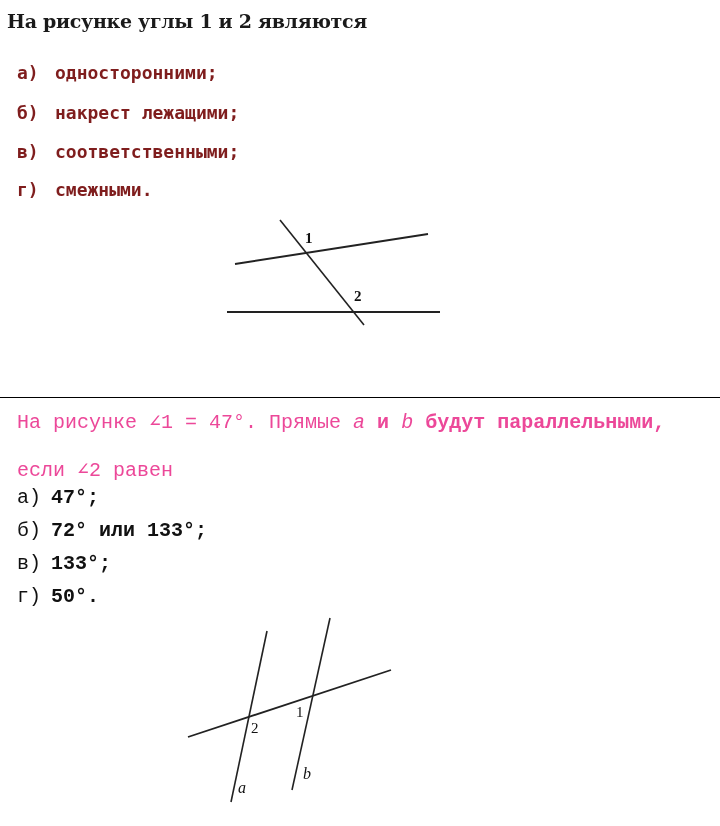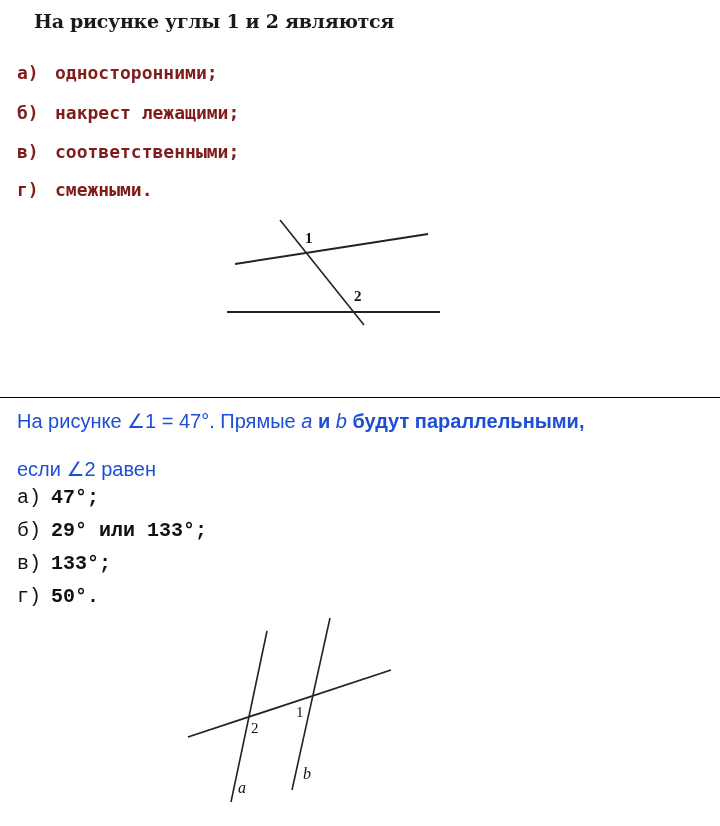--- a/index.html
+++ b/index.html
@@ -1,25 +1,25 @@
 <!DOCTYPE html>
 <html><head>
 <meta charset="utf-8">
 <style>
   html, body { margin: 0; padding: 0; background: #ffffff; }
   body { width: 720px; height: 826px; position: relative; overflow: hidden; color: #111; }
   .sec1 { position: absolute; left: 0; top: 0; width: 720px; height: 397px; }
   .sec2 { position: absolute; left: 0; top: 398px; width: 720px; height: 428px; }
   .divider { position: absolute; left: 0; top: 397px; width: 720px; height: 1px; background: #000; }
 
-  .q1-title { position: absolute; left: 34px; top: 10px; font-family: "DejaVu Serif", serif; font-weight: bold; font-size: 19px; letter-spacing: -0.3px; color: #1a1a1a; }
+  .q1-title { position: absolute; left: 7px; top: 10px; font-family: "DejaVu Serif", serif; font-weight: bold; font-size: 19px; letter-spacing: -0.3px; color: #1a1a1a; }
   .q1-opt { position: absolute; left: 17px; font-family: "DejaVu Sans Mono", monospace; font-weight: bold; font-size: 18px; color: #7f1d1d; white-space: pre; }
   .q1-opt .lbl { display: inline-block; width: 38px; }
 
-  .q2-line { position: absolute; left: 17px; font-family: Liberation Sans, sans-serif; font-size: 20px; font-weight: bold; color: #1d4ed8; white-space: nowrap; }
+  .q2-line { position: absolute; left: 17px; font-family: Liberation Mono, monospace; font-size: 20px; font-weight: bold; color: #ec4899; white-space: nowrap; }
   .q2-line.normal { font-weight: normal; margin-top: 14px; }
   .q2-opt { position: absolute; left: 17px; font-family: Liberation Mono, monospace; font-size: 20px; color: #111; white-space: pre; }
   .q2-opt .lbl { display: inline-block; width: 34px; }
   .q2-opt .val { font-weight: bold; }
   .it { font-style: italic; }
 
   svg { position: absolute; left: 0; top: 0; }
   .fig-label { position: absolute; font-family: "Liberation Serif", serif; font-size: 15px; font-weight: bold; }
   .fig-label.it { font-weight: normal; font-style: italic; font-size: 16px; }
 </style>
@@ -43,21 +43,21 @@
   <div class="fig-label" style="left:354px; top:288px;">2</div>
 </div>
 
 <div class="divider"></div>
 
 <div class="sec2">
   <div class="q2-line" style="top:11px"><span class="normal" style="font-weight:normal">На рисунке ∠1 = 47°. Прямые </span><span class="it" style="font-weight:normal">a</span><span> и </span><span class="it" style="font-weight:normal">b</span><span> будут параллельными,</span></div>
   <div class="q2-line normal" style="top:45px">если ∠2 равен</div>
 
   <div class="q2-opt" style="top:88px"><span class="lbl">а)</span><span class="val">47°;</span></div>
-  <div class="q2-opt" style="top:121px"><span class="lbl">б)</span><span class="val">29° или 133°;</span></div>
+  <div class="q2-opt" style="top:121px"><span class="lbl">б)</span><span class="val">72° или 133°;</span></div>
   <div class="q2-opt" style="top:154px"><span class="lbl">в)</span><span class="val">133°;</span></div>
   <div class="q2-opt" style="top:187px"><span class="lbl">г)</span><span class="val">50°.</span></div>
 
   <svg width="720" height="428">
     <line x1="188" y1="339" x2="391" y2="272" stroke="#222" stroke-width="1.8"></line>
     <line x1="267" y1="233" x2="231" y2="404" stroke="#222" stroke-width="1.6"></line>
     <line x1="330" y1="220" x2="292" y2="392" stroke="#222" stroke-width="1.6"></line>
   </svg>
   <div class="fig-label" style="left:296px; top:306px; font-weight:normal;">1</div>
   <div class="fig-label" style="left:251px; top:322px; font-weight:normal;">2</div>

